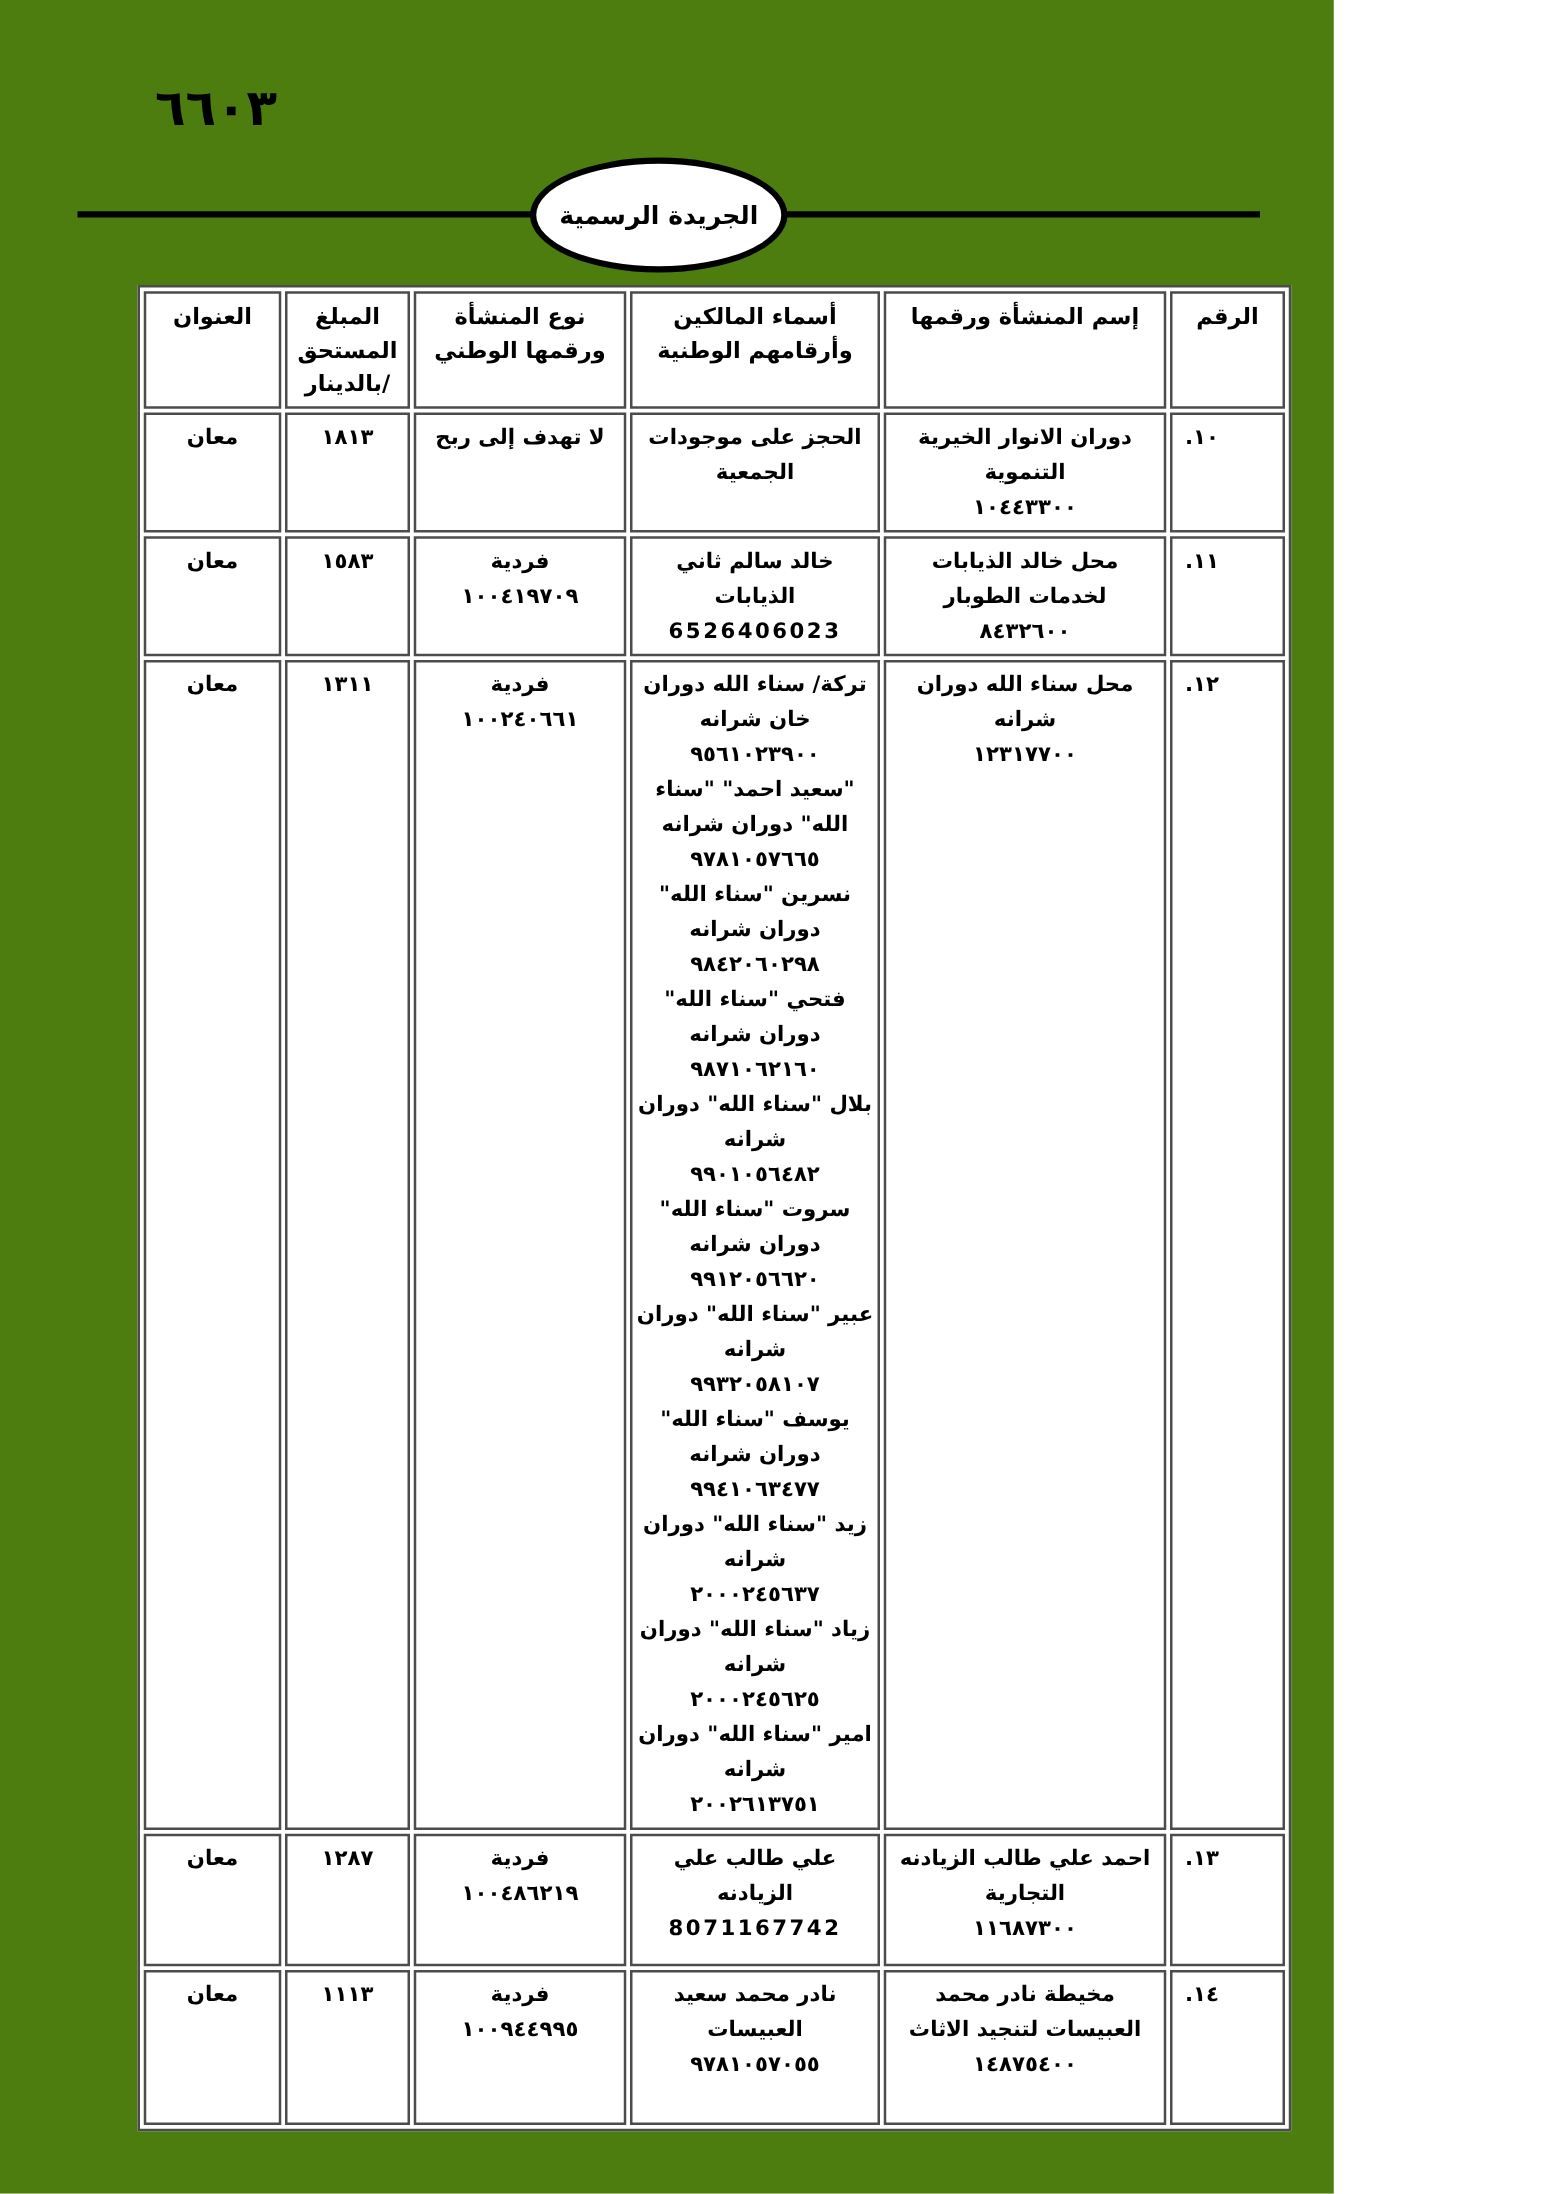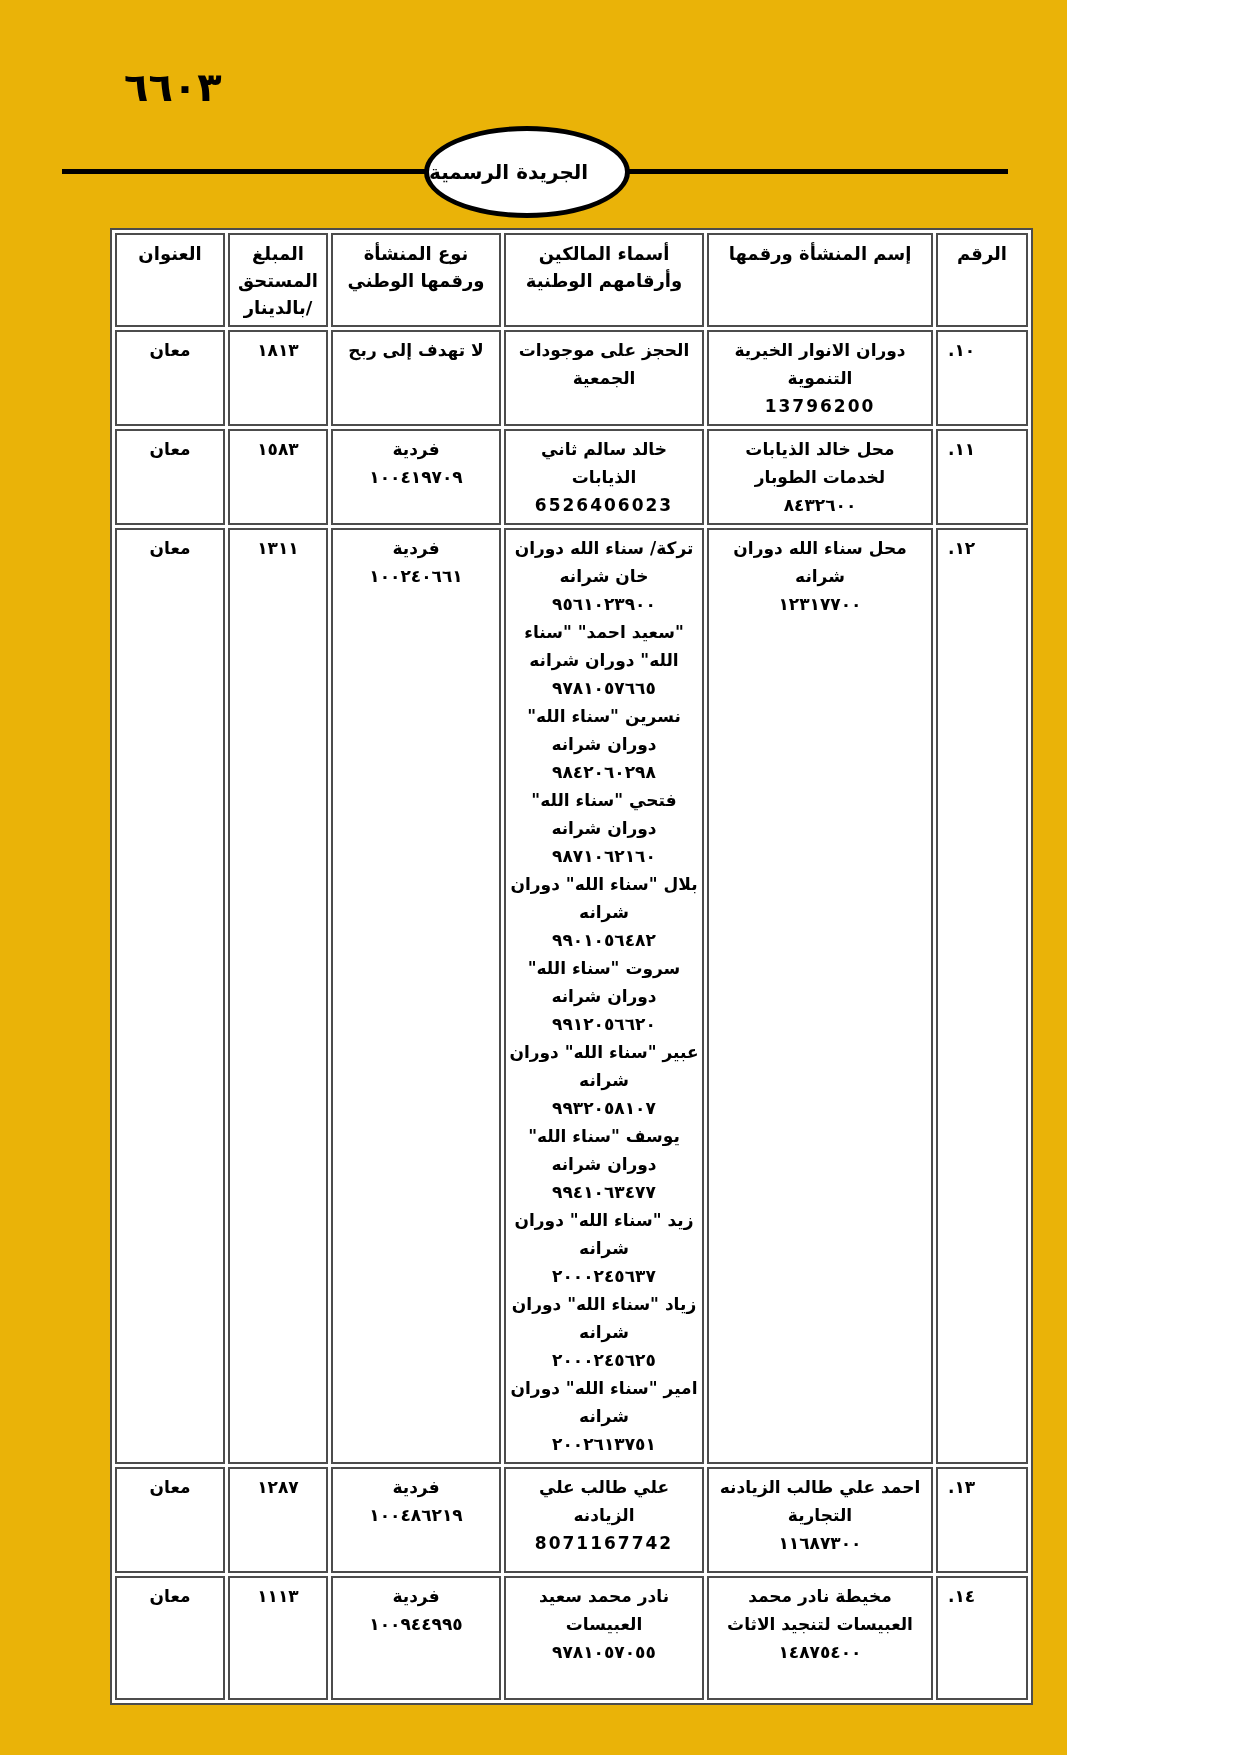--- a/index.html
+++ b/index.html
@@ -5,21 +5,21 @@
   html, body {
     margin: 0;
     padding: 0;
     background: #ffffff;
     font-family: "DejaVu Sans", sans-serif;
   }
   .page {
     position: relative;
     width: 1067px;
     height: 1755px;
-    background: #eab308;
+    background: #4d7c0f;
     overflow: hidden;
     color: #000;
   }
   .page-number {
     position: absolute;
     left: 124px;
     top: 64px;
     font-size: 40px;
     font-weight: bold;
     letter-spacing: 8px;
@@ -37,21 +37,21 @@
     position: absolute;
     left: 424px;
     top: 126px;
     width: 206px;
     height: 92px;
     border: 5px solid #000;
     border-radius: 50%;
     background: #ffffff;
     display: flex;
     align-items: center;
-    justify-content: flex-start;
+    justify-content: center;
     box-sizing: border-box;
     font-size: 20px;
     font-weight: bold;
   }
   table.gazette-table {
     position: absolute;
     left: 110px;
     top: 228px;
     width: 920px;
     direction: rtl;
@@ -122,21 +122,21 @@
         <th>العنوان</th>
       </tr>
     </thead>
     <tbody>
         <tr class="r-0">
           <td class="cell-num">
             <div class="line digits">١٠.</div>
           </td>
           <td>
             <div class="line">دوران الانوار الخيرية التنموية</div>
-            <div class="line digits">13796200</div>
+            <div class="line digits">١٠٤٤٣٣٠٠</div>
           </td>
           <td>
             <div>
               <div class="line">الحجز على موجودات الجمعية</div>
             </div>
           </td>
           <td>
             <div class="line">لا تهدف إلى ربح</div>
           </td>
           <td>

